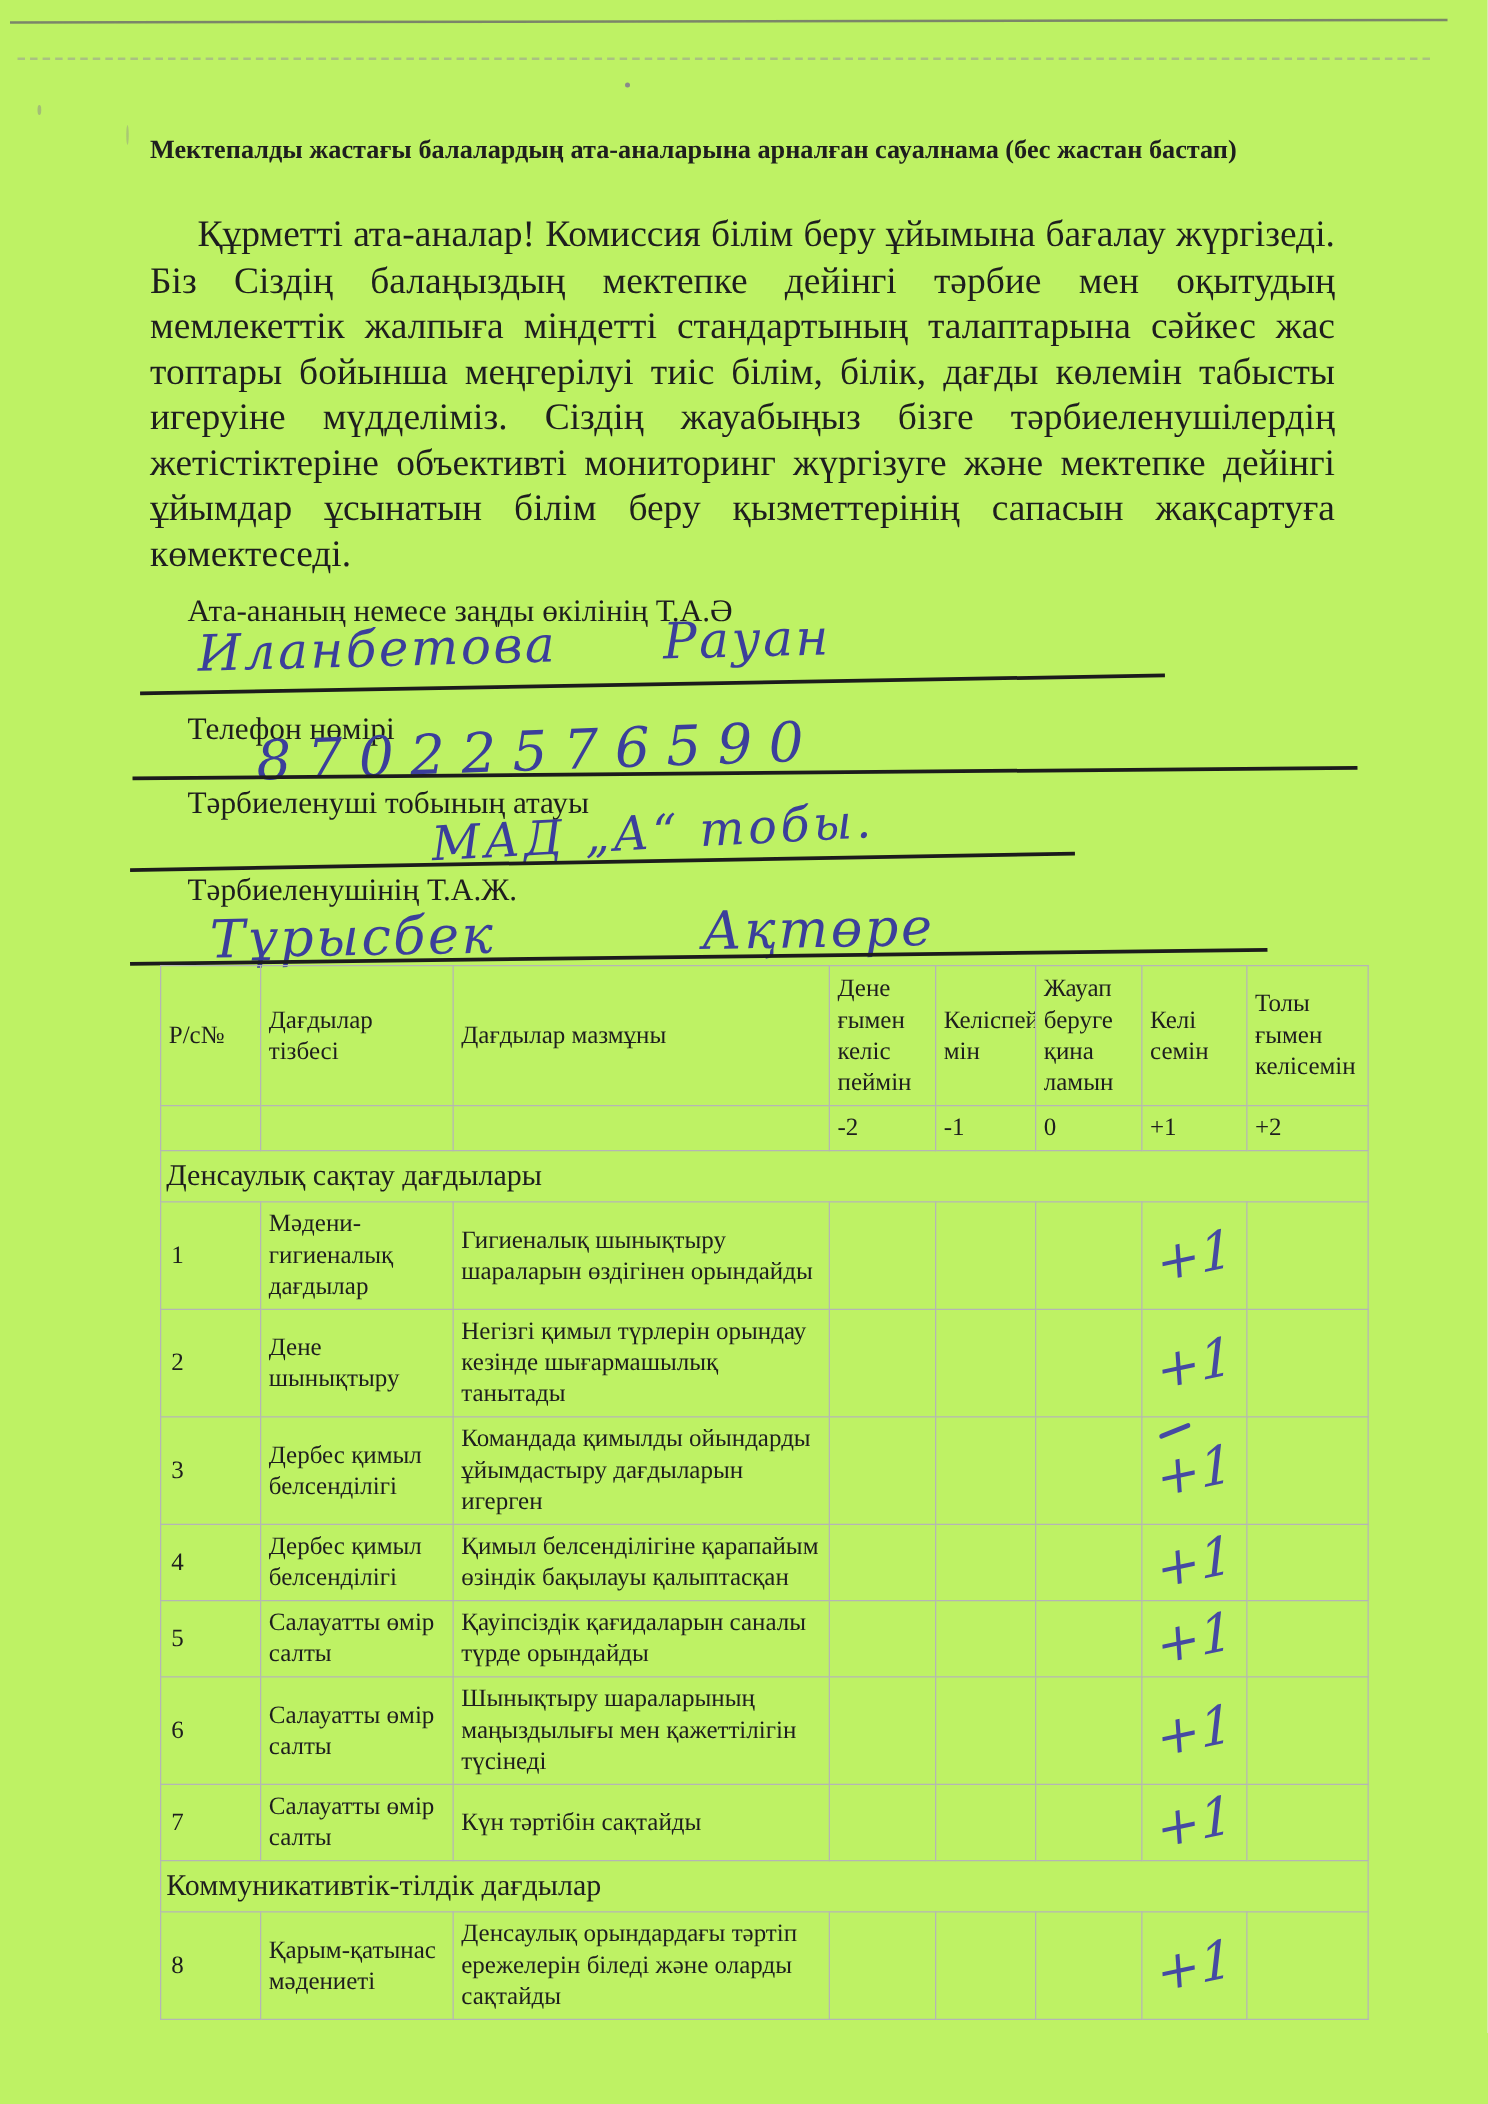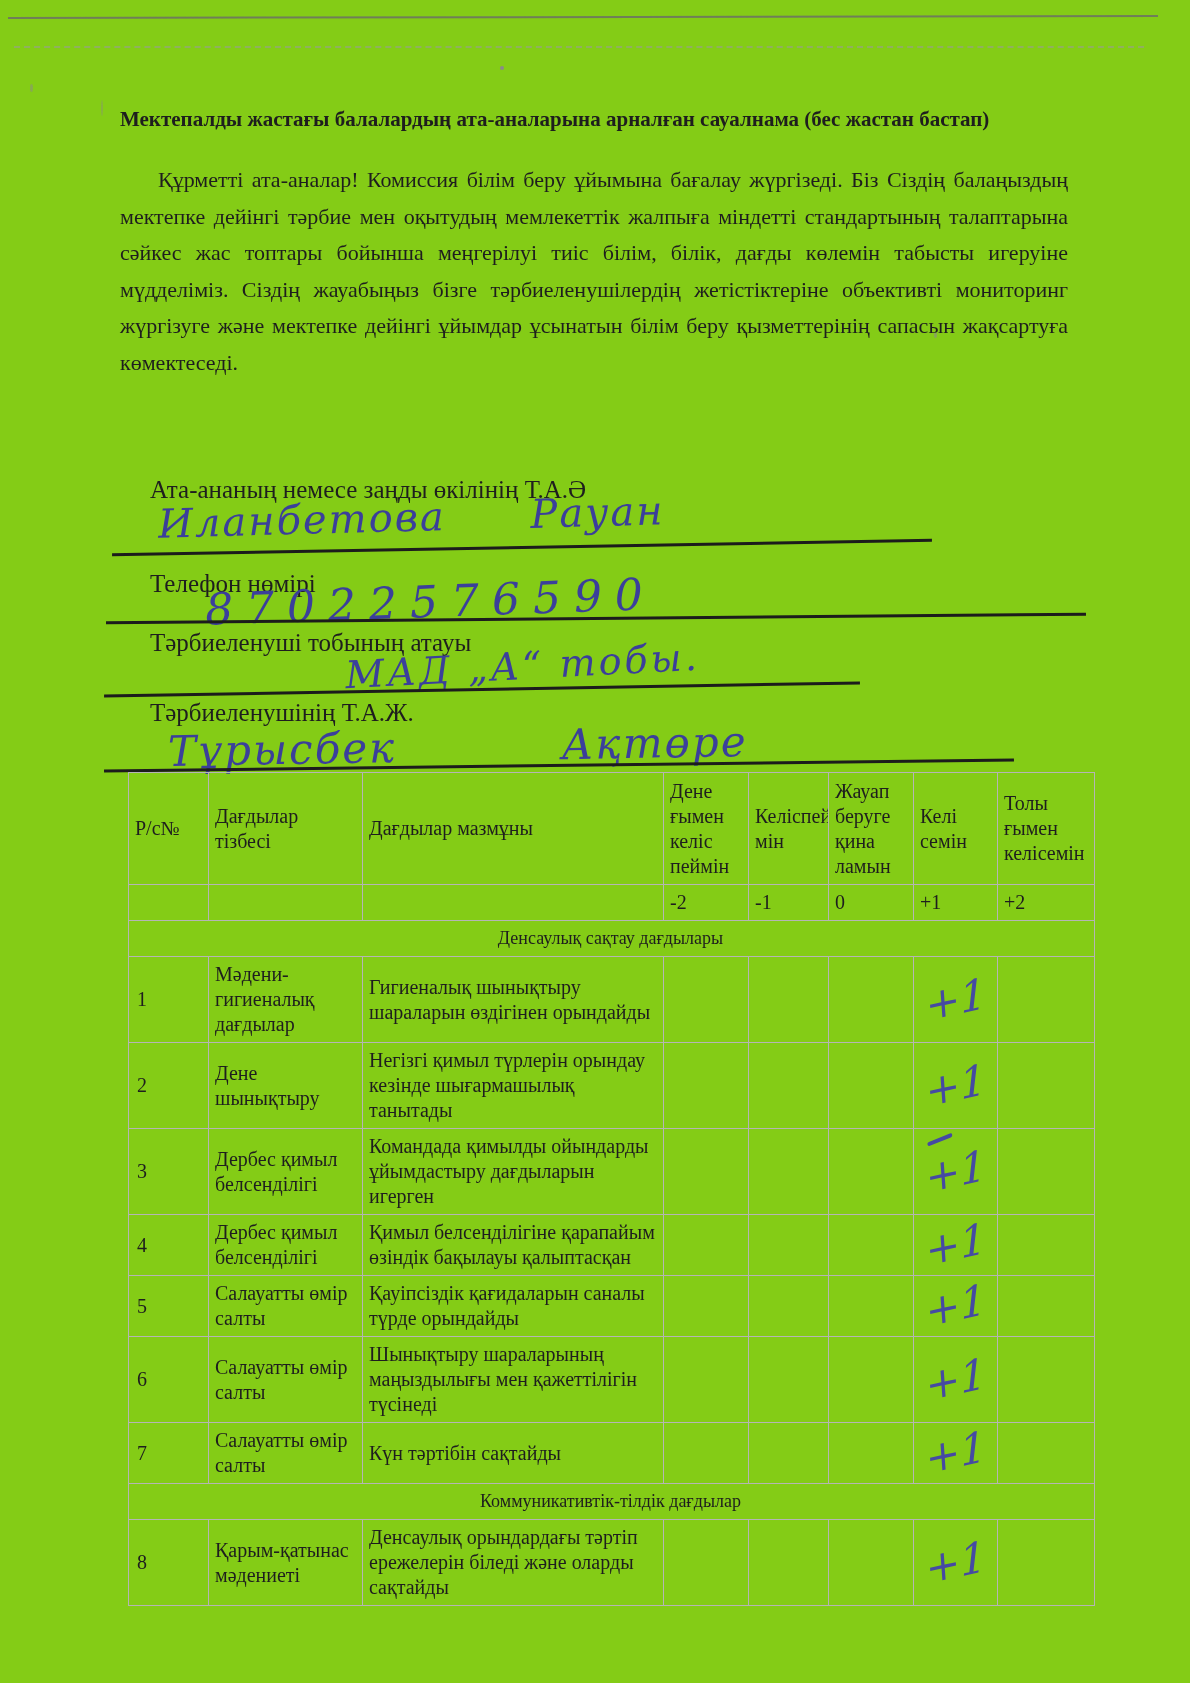--- a/index.html
+++ b/index.html
@@ -1,40 +1,40 @@
 <!DOCTYPE html>
 <html><head>
 <meta charset="utf-8">
 <style>
   html,body{margin:0;padding:0;background:#e8e8e8;}
   .page{
     position:relative;
     width:1190px;height:1683px;
-    background:#84cc16;
+    background:#bef264;
     margin:0 auto;
     overflow:hidden;
     font-family:"Liberation Serif", serif;
     color:#1e1e1e;
   }
   
   .scan-top-line{position:absolute;top:16px;left:8px;width:1150px;height:2px;background:#6a6a6a;opacity:.8;transform:rotate(-.1deg);}
   .scan-dash-line{position:absolute;top:46px;left:14px;width:1130px;border-top:2px dashed #9a9a9a;opacity:.55;}
   .speck{position:absolute;background:#8a8a8a;border-radius:50%;}
   .speck.s1{top:66px;left:500px;width:4px;height:4px;}
   .speck.s2{top:84px;left:30px;width:3px;height:8px;opacity:.5;}
   .speck.s3{top:100px;left:101px;width:2px;height:16px;opacity:.4;}
   .speck.s4{top:332px;left:934px;width:3px;height:6px;opacity:.6;}
 
   .doc-title{
     position:absolute;top:106px;left:120px;width:950px;
     font-size:21px;font-weight:bold;margin:0;line-height:1.25;
   }
   .para{
     position:absolute;left:120px;width:948px;
-    font-size:22px;line-height:36.5px;text-align:justify;
+    font-size:30px;line-height:36.5px;text-align:justify;
   }
   .para1{top:140px;text-indent:38px;}
   .para2{top:396px;}
   .para2 .indent{text-indent:38px;}
 
   .field-label{
     position:absolute;left:150px;font-size:25px;white-space:nowrap;
   }
   .hw{
     position:absolute;
@@ -65,21 +65,21 @@
   table.skills th, table.skills td{
     border:1px solid #b5b5b5;
     padding:5px 6px;
     text-align:left;vertical-align:middle;
     font-weight:normal;
     overflow:hidden;
   }
   thead tr.hdr{height:112px;}
   thead tr.scale-row{height:34px;}
   thead tr.hdr th{vertical-align:middle;}
-  tbody tr.section-row td{height:25px;font-size:18px;padding-left:4px;text-align:center;}
+  tbody tr.section-row td{height:25px;font-size:24px;padding-left:4px;}
   tbody td.num{padding-left:8px;}
   tbody td.rating{text-align:center;}
   .mark{
     display:inline-block;position:relative;
     font-family:"DejaVu Serif", serif;font-style:italic;
     font-size:42px;color:#454aa3;
     transform:rotate(-12deg) skewX(-8deg);
     line-height:1;
   }
   .mark .dash{

